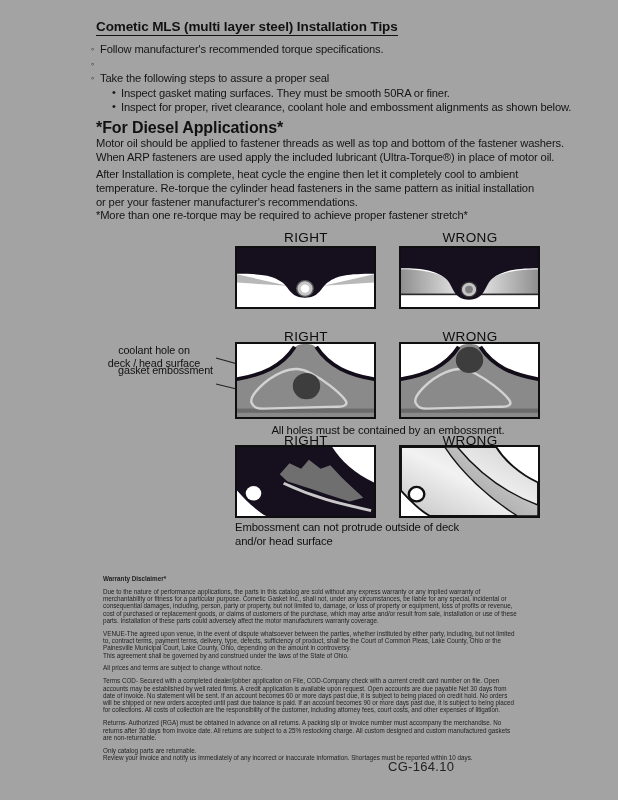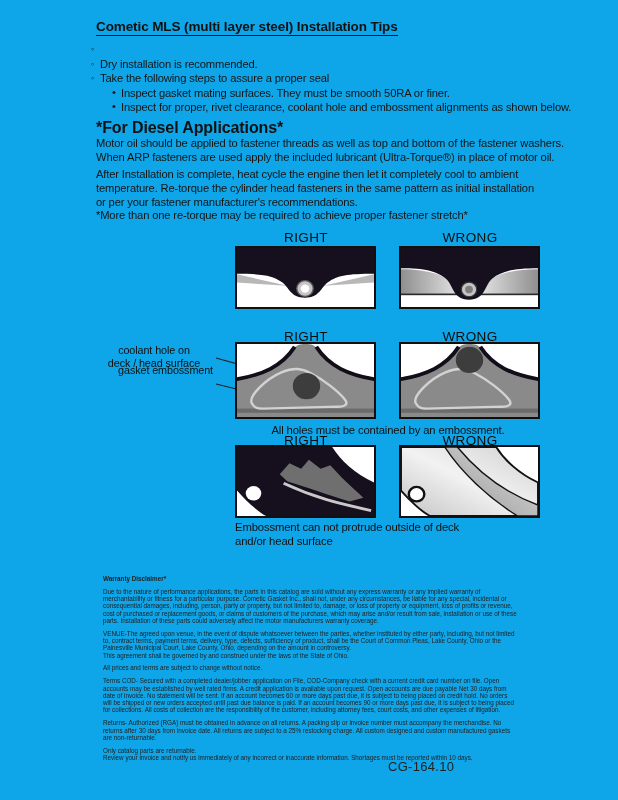--- a/index.html
+++ b/index.html
@@ -1,17 +1,17 @@
 <!DOCTYPE html>
 <html><head>
 <meta charset="utf-8">
 <style>
   html,body { margin:0; padding:0; background:#ffffff; }
   .page {
-    position:relative; width:618px; height:800px; background:#0ea5e9;
+    position:relative; width:618px; height:800px; background:#a3a3a3;
     font-family:"Liberation Sans", sans-serif; color:#111; overflow:hidden;
   }
   .abs { position:absolute; }
   .title {
     font-size:13.5px; font-weight:bold; letter-spacing:-0.1px;
     border-bottom:1.6px solid #111; padding-bottom:1px; white-space:nowrap;
   }
   .body-text { font-size:11.2px; letter-spacing:-0.15px; line-height:14px; color:#151515; }
   .pre { white-space:pre-line; }
   .bullet-row { display:flex; align-items:flex-start; }
@@ -30,24 +30,24 @@
 </style>
 </head>
 <body>
 
 <div class="page">
 
   <div class="abs title" style="left:96px; top:19px;">Cometic MLS (multi layer steel) Installation Tips</div>
 
   <div class="abs bullet-row body-text" style="left:91px; top:42px; width:470px;">
     <span class="bullet-marker">◦</span>
+    <span>Follow manufacturer's recommended torque specifications.</span>
   </div>
   <div class="abs bullet-row body-text" style="left:91px; top:56.5px; width:470px;">
     <span class="bullet-marker">◦</span>
-    <span>Dry installation is recommended.</span>
   </div>
   <div class="abs bullet-row body-text" style="left:91px; top:71px; width:470px;">
     <span class="bullet-marker">◦</span>
     <span>Take the following steps to assure a proper seal</span>
   </div>
   <div class="abs bullet-row body-text" style="left:112px; top:85.5px; width:470px;">
     <span class="sub-marker">•</span>
     <span>Inspect gasket mating surfaces.  They must be smooth 50RA or finer.</span>
   </div>
   <div class="abs bullet-row body-text" style="left:112px; top:100px; width:490px;">

